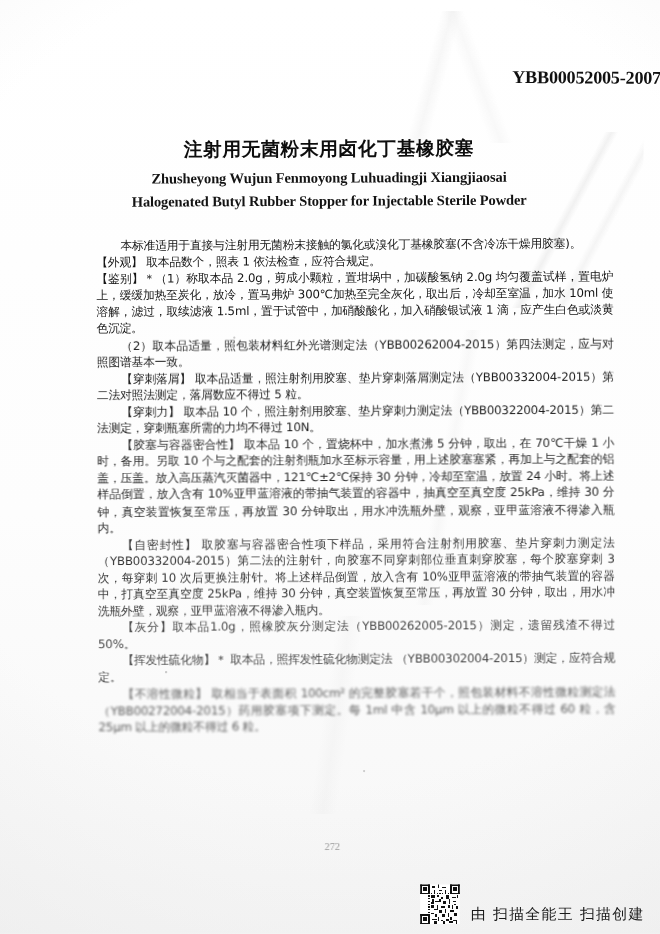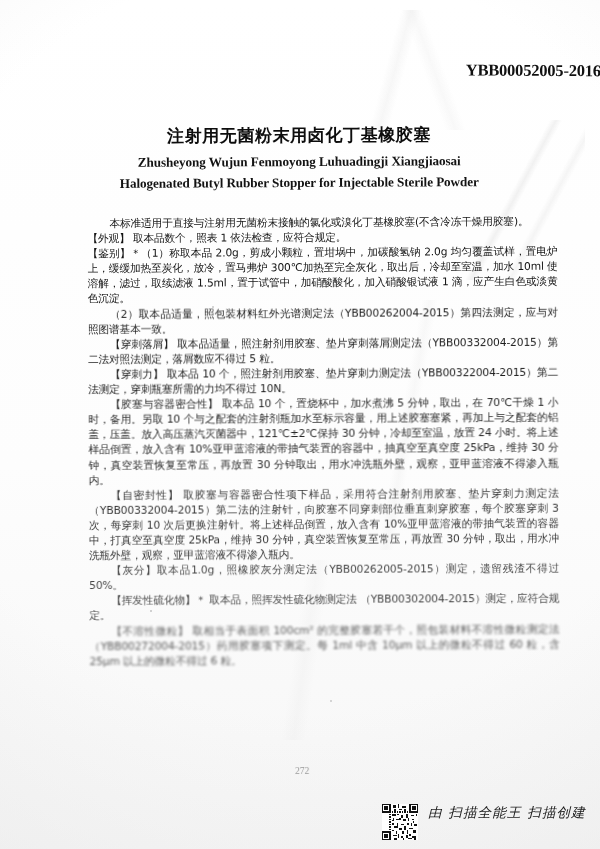--- a/index.html
+++ b/index.html
@@ -152,23 +152,22 @@
     opacity: 0.85;
   }
 
   
   .footer {
     position: absolute;
     right: 14px;
     bottom: 9px;
     z-index: 6;
     display: flex;
-    align-items: flex-start;
+    align-items: flex-end;
     gap: 10px;
-    font-style: italic;
   }
   .qr {
     width: 36px;
     height: 36px;
     flex: 0 0 auto;
   }
   .footer-text {
     font-family: "DejaVu Sans", "Liberation Sans", sans-serif;
     font-size: 13.5px;
     color: #1a1a1a;
@@ -197,21 +196,21 @@
   <div class="fold fold-c"></div>
   <div class="fold fold-d"></div>
 
   <div class="speck" style="left:212px; top:306px; width:2px; height:2px;"></div>
   <div class="speck" style="left:430px; top:520px; width:2px; height:2px;"></div>
   <div class="speck" style="left:150px; top:610px; width:1.5px; height:1.5px;"></div>
   <div class="speck" style="left:330px; top:700px; width:2px; height:2px;"></div>
 
   <div class="scan-body">
 
-    <div class="std-code">YBB00052005-2016</div>
+    <div class="std-code">YBB00052005-2007</div>
 
     <div class="title-block">
       <div class="title-cn">注射用无菌粉末用卤化丁基橡胶塞</div>
       <div class="title-py">Zhusheyong Wujun Fenmoyong Luhuadingji Xiangjiaosai</div>
       <div class="title-en">Halogenated Butyl Rubber Stopper for Injectable Sterile Powder</div>
     </div>
 
     <div class="body-col">
 
       <p class="para indent blur0">本标准适用于直接与注射用无菌粉末接触的氯化或溴化丁基橡胶塞(不含冷冻干燥用胶塞)。</p>

